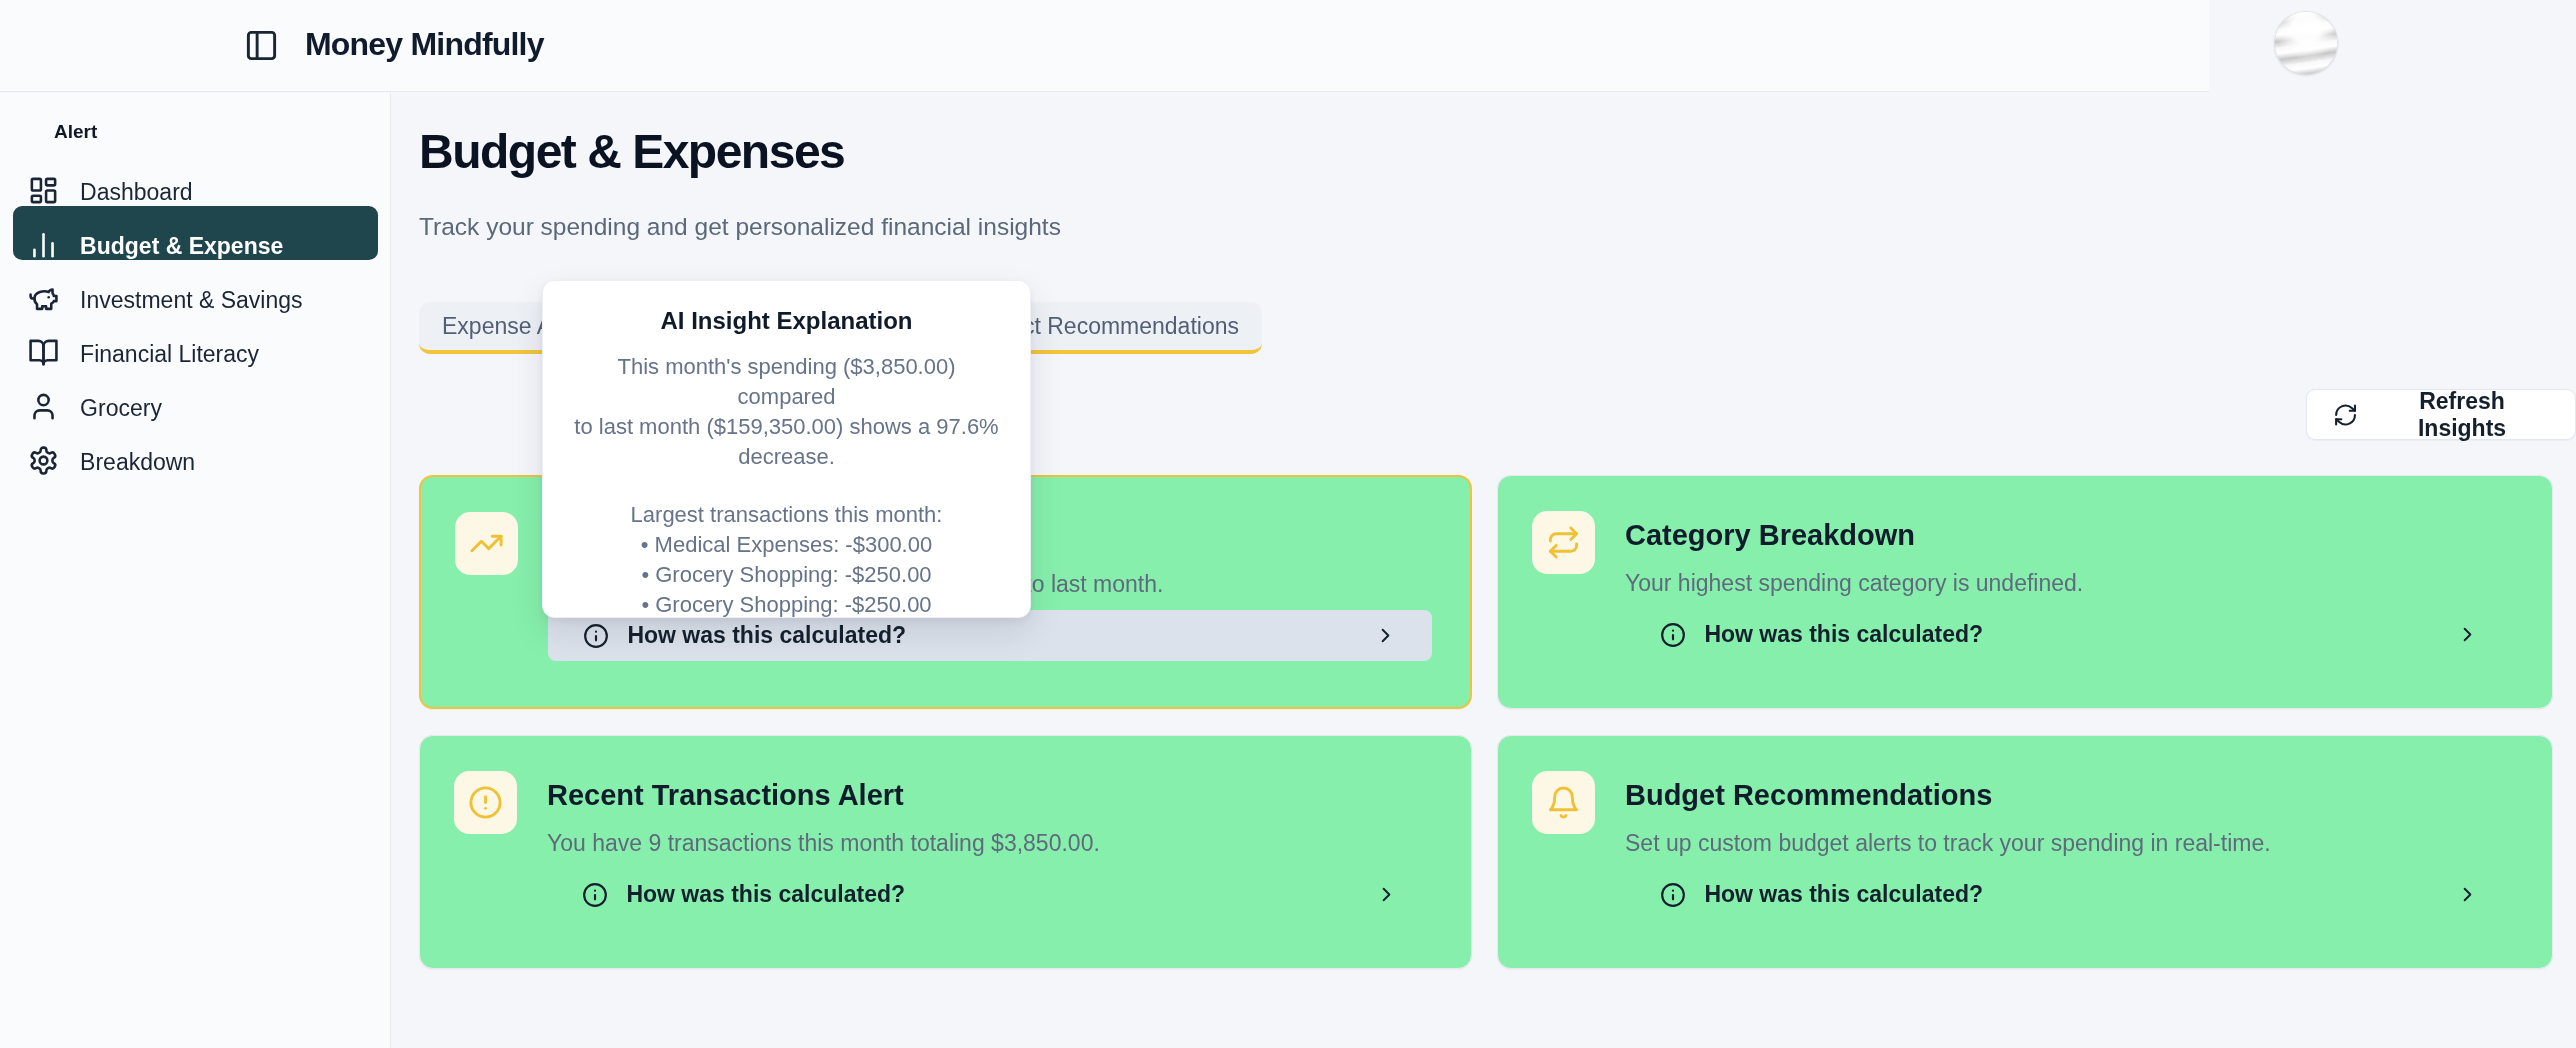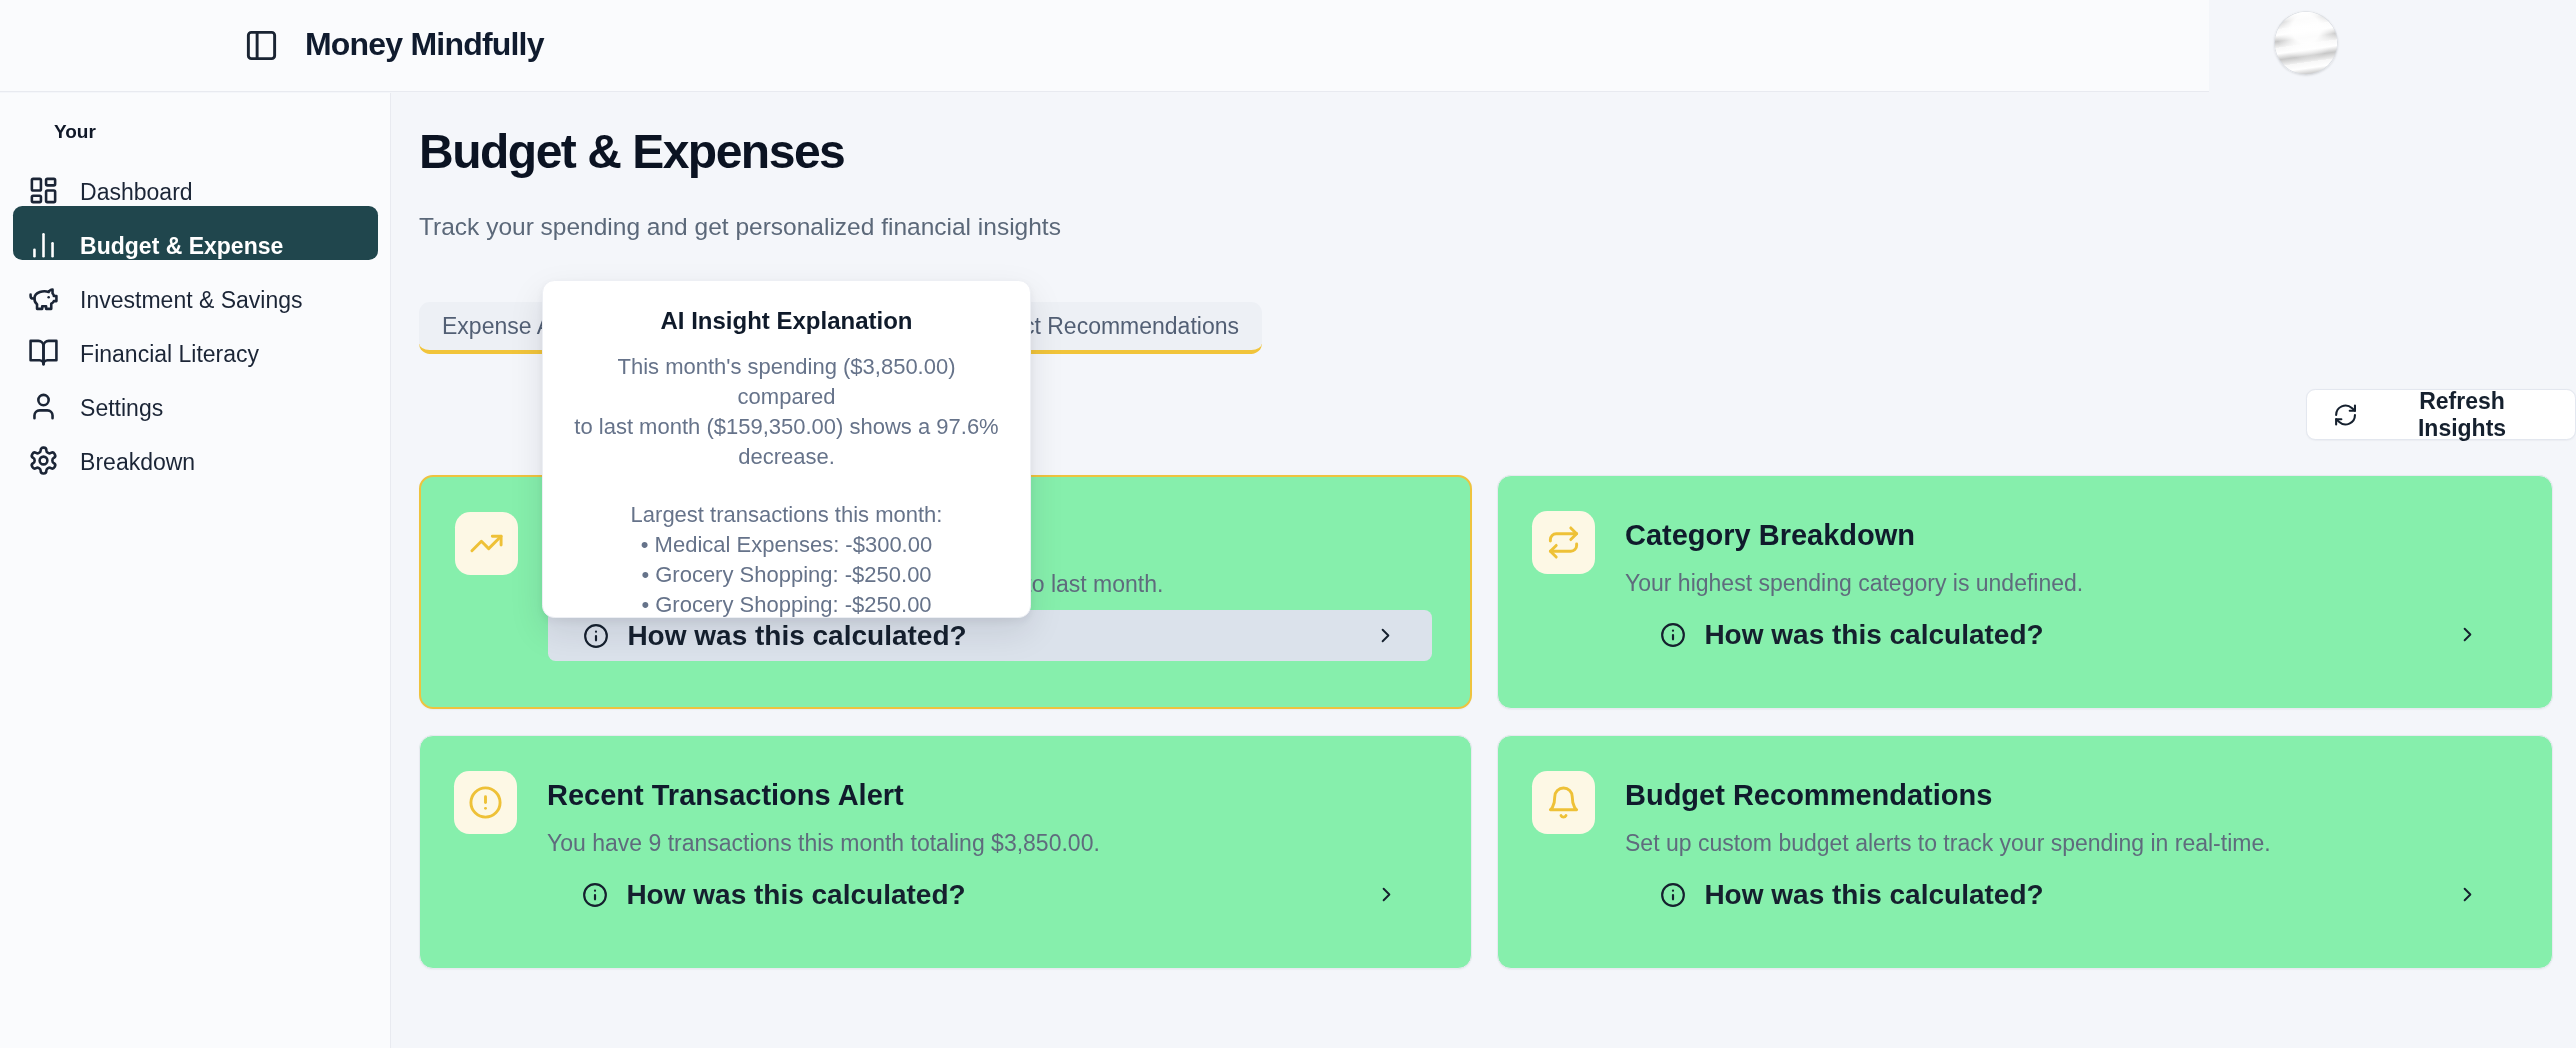--- a/index.html
+++ b/index.html
@@ -63,21 +63,21 @@
   .card-icon { grid-column:1; grid-row:1 / span 3; width:63px; height:63px; border-radius:15.3px;
                background:#fdf8e5; color:#eec137; display:flex; align-items:center; justify-content:center; }
   .card-icon svg { width:35px; height:35px; }
   .card-title { grid-column:2; margin-top:7.7px; font-size:29px; font-weight:700; color:#101b2c; }
   .card-desc { grid-column:2; margin-top:18.4px; font-size:23px; color:#5f6b7d; }
   .calc-row { grid-column:2; margin-top:12.3px; height:51px; border-radius:7.7px;
               display:flex; align-items:center; gap:18.4px; padding:0 35px;
               background:transparent; border:none; cursor:pointer; font-family:inherit; }
   .card.highlight .calc-row { background:#dbe2eb; }
   .calc-row .info-ico { width:26px; height:26px; color:#15202e; flex:0 0 26px; }
-  .calc-label { font-size:28px; font-weight:700; color:#15202e; }
+  .calc-label { font-size:23px; font-weight:700; color:#15202e; }
   .calc-chevron { margin-left:auto; width:23px; height:23px; color:#15202e; }
 
   
   .tooltip { position:absolute; left:542px; top:280px; width:489px; height:338px;
              background:#ffffff; border:0.8px solid #edeff4; border-radius:12.3px;
              box-shadow:0 14px 35px rgba(15,23,42,.10), 0 3.1px 7.7px rgba(15,23,42,.05);
              padding:26px 24.5px; z-index:50;text-align:center; }
   .tooltip-title { font-size:24px; font-weight:700; color:#0f1a2a; }
   .tooltip-text { margin-top:17px; font-size:22px; line-height:30px; color:#66738a; white-space:pre-line; }
   .tooltip-text.second { margin-top:28px; }
@@ -90,21 +90,21 @@
     <svg viewBox="0 0 24 24" fill="none" stroke="currentColor" stroke-width="2" stroke-linecap="round" stroke-linejoin="round">
         <rect x="3" y="3" width="18" height="18" rx="2"></rect>
         <line x1="9" y1="3" x2="9" y2="21"></line>
       </svg>
   </button>
   <div class="app-title">Money Mindfully</div>
   <div class="avatar"></div>
 </div>
 
 <div class="sidebar">
-  <div class="menu-label">Your</div>
+  <div class="menu-label">Alert</div>
   <div class="nav">
 
     <div class="nav-item">
       <svg class="nav-ico" viewBox="0 0 24 24" fill="none" stroke="currentColor" stroke-width="2" stroke-linecap="round" stroke-linejoin="round">
           <rect x="3" y="3" width="7" height="9" rx="1"></rect>
           <rect x="14" y="3" width="7" height="5" rx="1"></rect>
           <rect x="14" y="12" width="7" height="9" rx="1"></rect>
           <rect x="3" y="16" width="7" height="5" rx="1"></rect>
         </svg>
       <span>Dashboard</span>
@@ -134,21 +134,21 @@
           <path d="M22 3h-6a4 4 0 0 0-4 4v14a3 3 0 0 1 3-3h7z"></path>
         </svg>
       <span>Financial Literacy</span>
     </div>
 
     <div class="nav-item">
       <svg class="nav-ico" viewBox="0 0 24 24" fill="none" stroke="currentColor" stroke-width="2" stroke-linecap="round" stroke-linejoin="round">
           <path d="M19 21v-2a4 4 0 0 0-4-4H9a4 4 0 0 0-4 4v2"></path>
           <circle cx="12" cy="7" r="4"></circle>
         </svg>
-      <span>Settings</span>
+      <span>Grocery</span>
     </div>
 
     <div class="nav-item">
       <svg class="nav-ico" viewBox="0 0 24 24" fill="none" stroke="currentColor" stroke-width="2" stroke-linecap="round" stroke-linejoin="round">
           <path d="M12.22 2h-.44a2 2 0 0 0-2 2v.18a2 2 0 0 1-1 1.73l-.43.25a2 2 0 0 1-2 0l-.15-.08a2 2 0 0 0-2.73.73l-.22.38a2 2 0 0 0 .73 2.73l.15.1a2 2 0 0 1 1 1.72v.51a2 2 0 0 1-1 1.74l-.15.09a2 2 0 0 0-.73 2.73l.22.38a2 2 0 0 0 2.73.73l.15-.08a2 2 0 0 1 2 0l.43.25a2 2 0 0 1 1 1.73V20a2 2 0 0 0 2 2h.44a2 2 0 0 0 2-2v-.18a2 2 0 0 1 1-1.73l.43-.25a2 2 0 0 1 2 0l.15.08a2 2 0 0 0 2.73-.73l.22-.39a2 2 0 0 0-.73-2.73l-.15-.08a2 2 0 0 1-1-1.74v-.5a2 2 0 0 1 1-1.74l.15-.09a2 2 0 0 0 .73-2.73l-.22-.38a2 2 0 0 0-2.73-.73l-.15.08a2 2 0 0 1-2 0l-.43-.25a2 2 0 0 1-1-1.73V4a2 2 0 0 0-2-2z"></path>
           <circle cx="12" cy="12" r="3"></circle>
         </svg>
       <span>Breakdown</span>
     </div>
 

